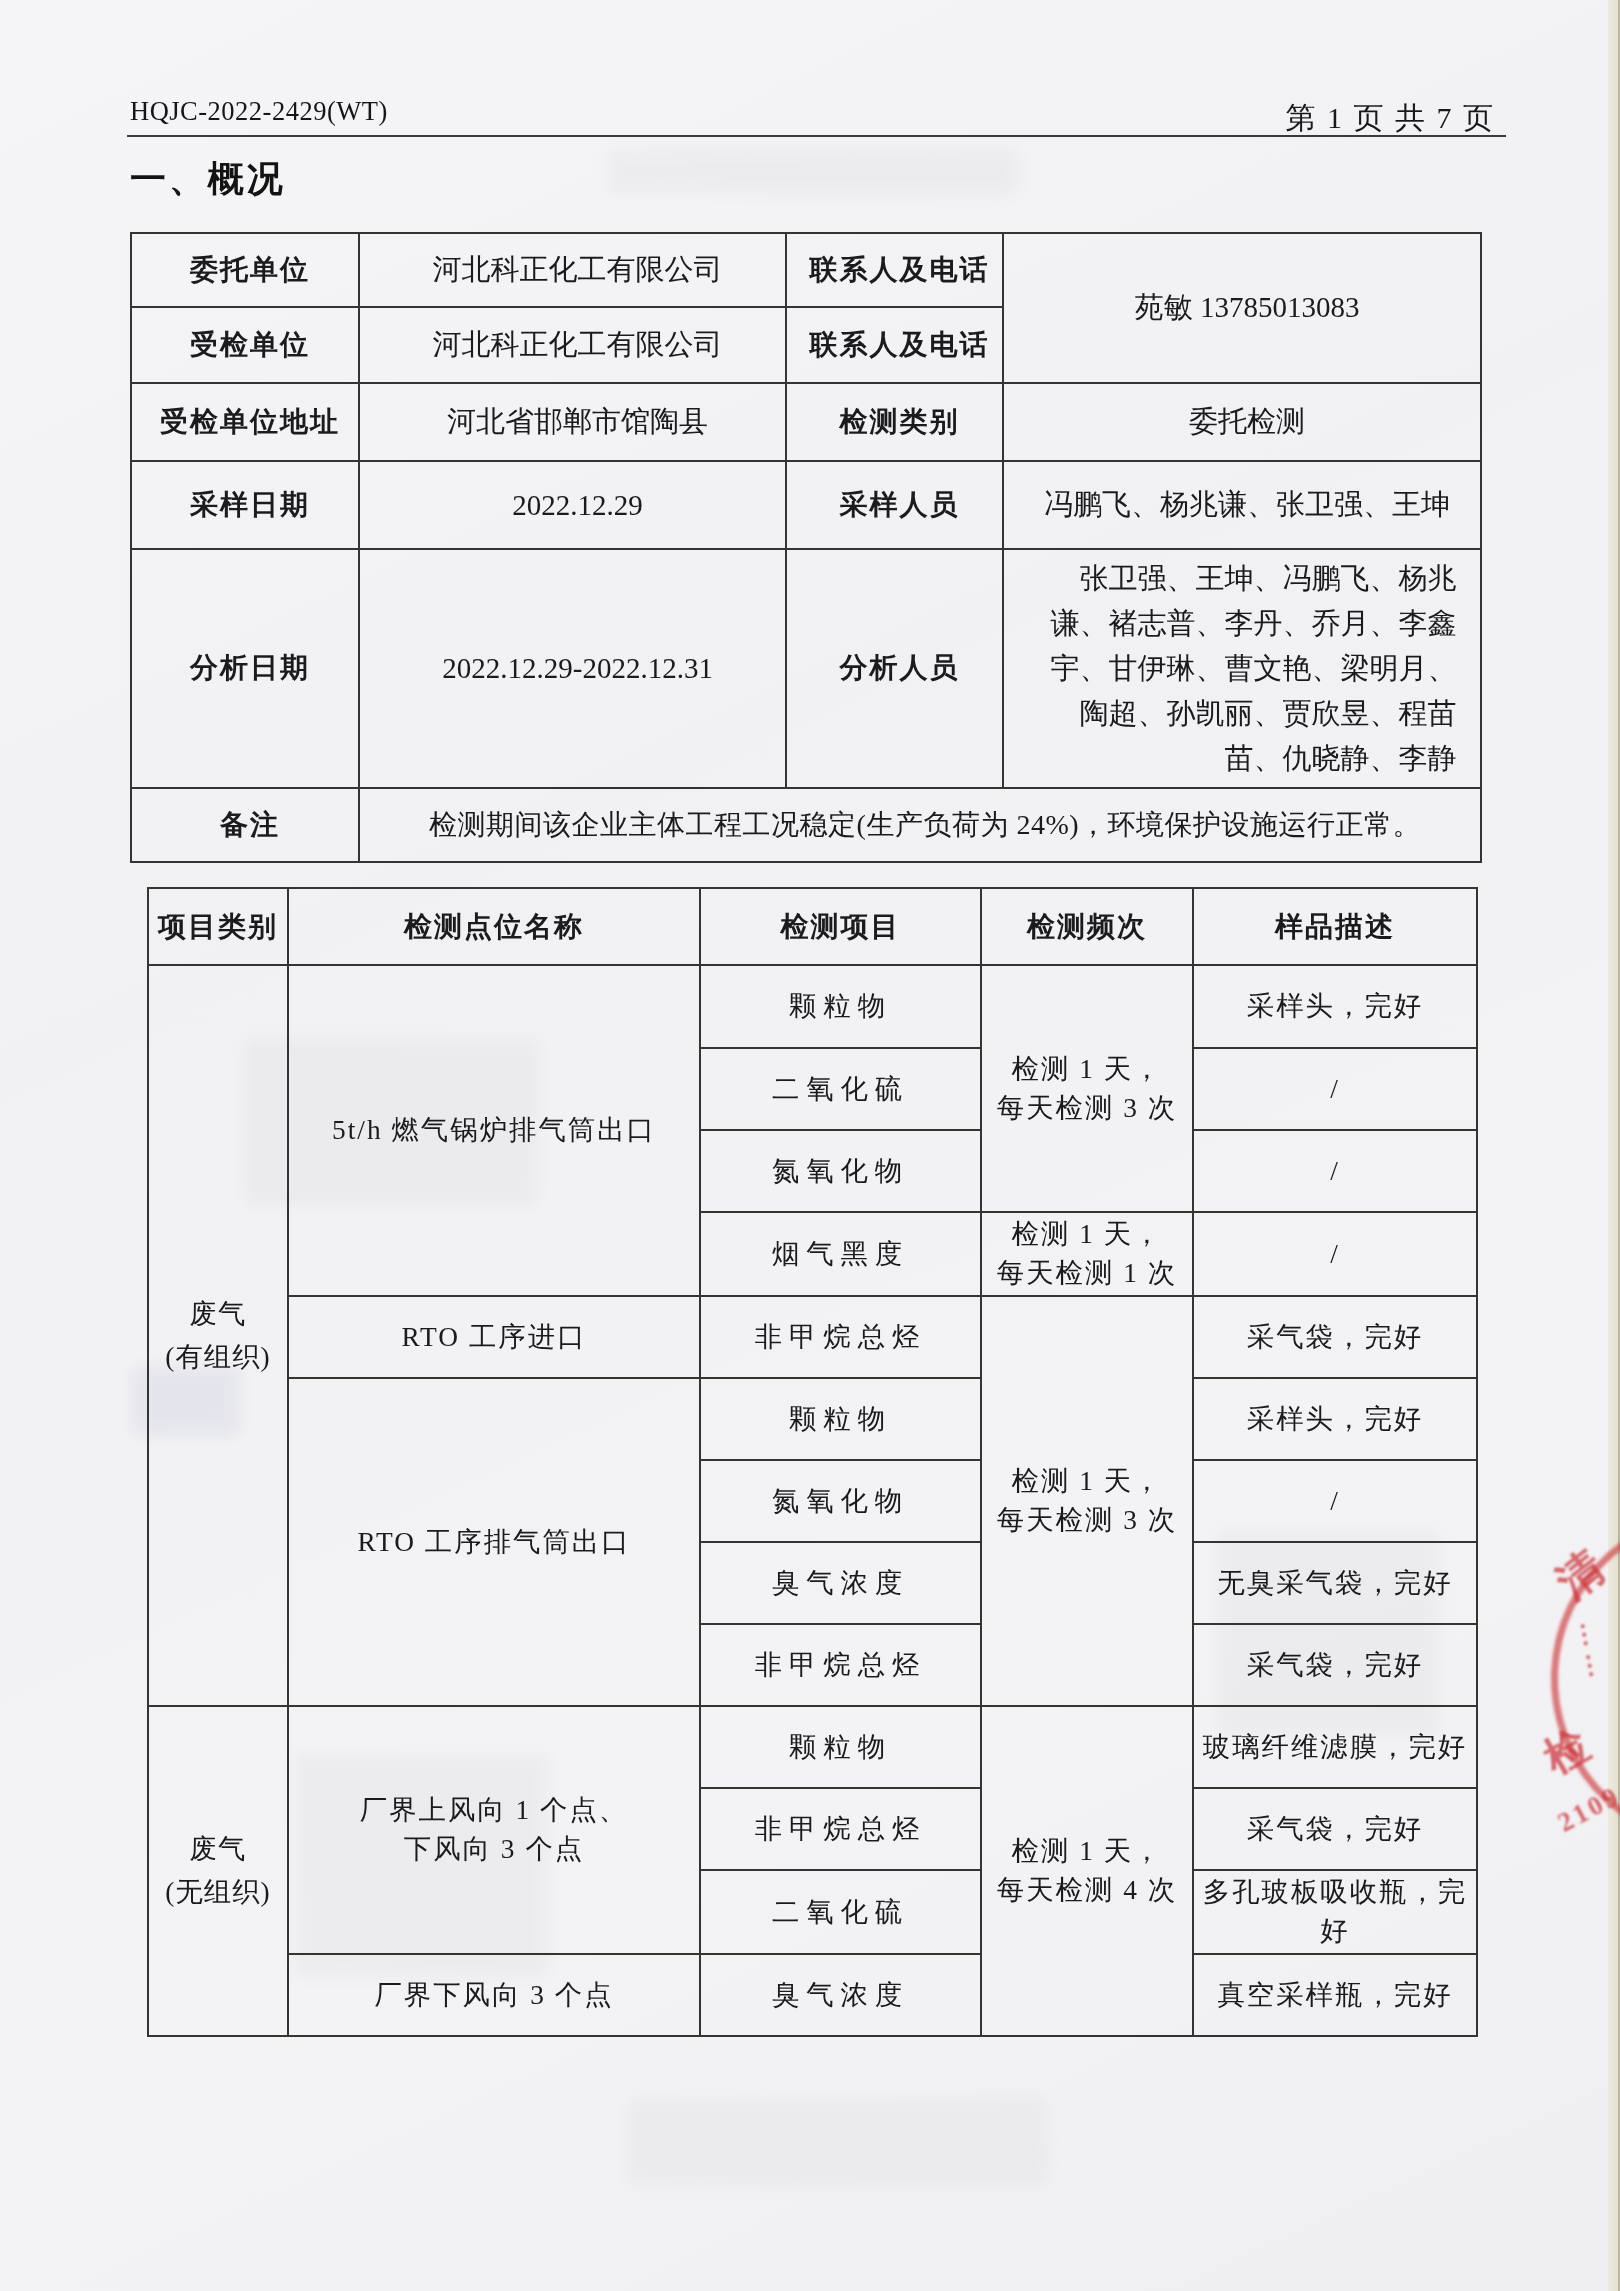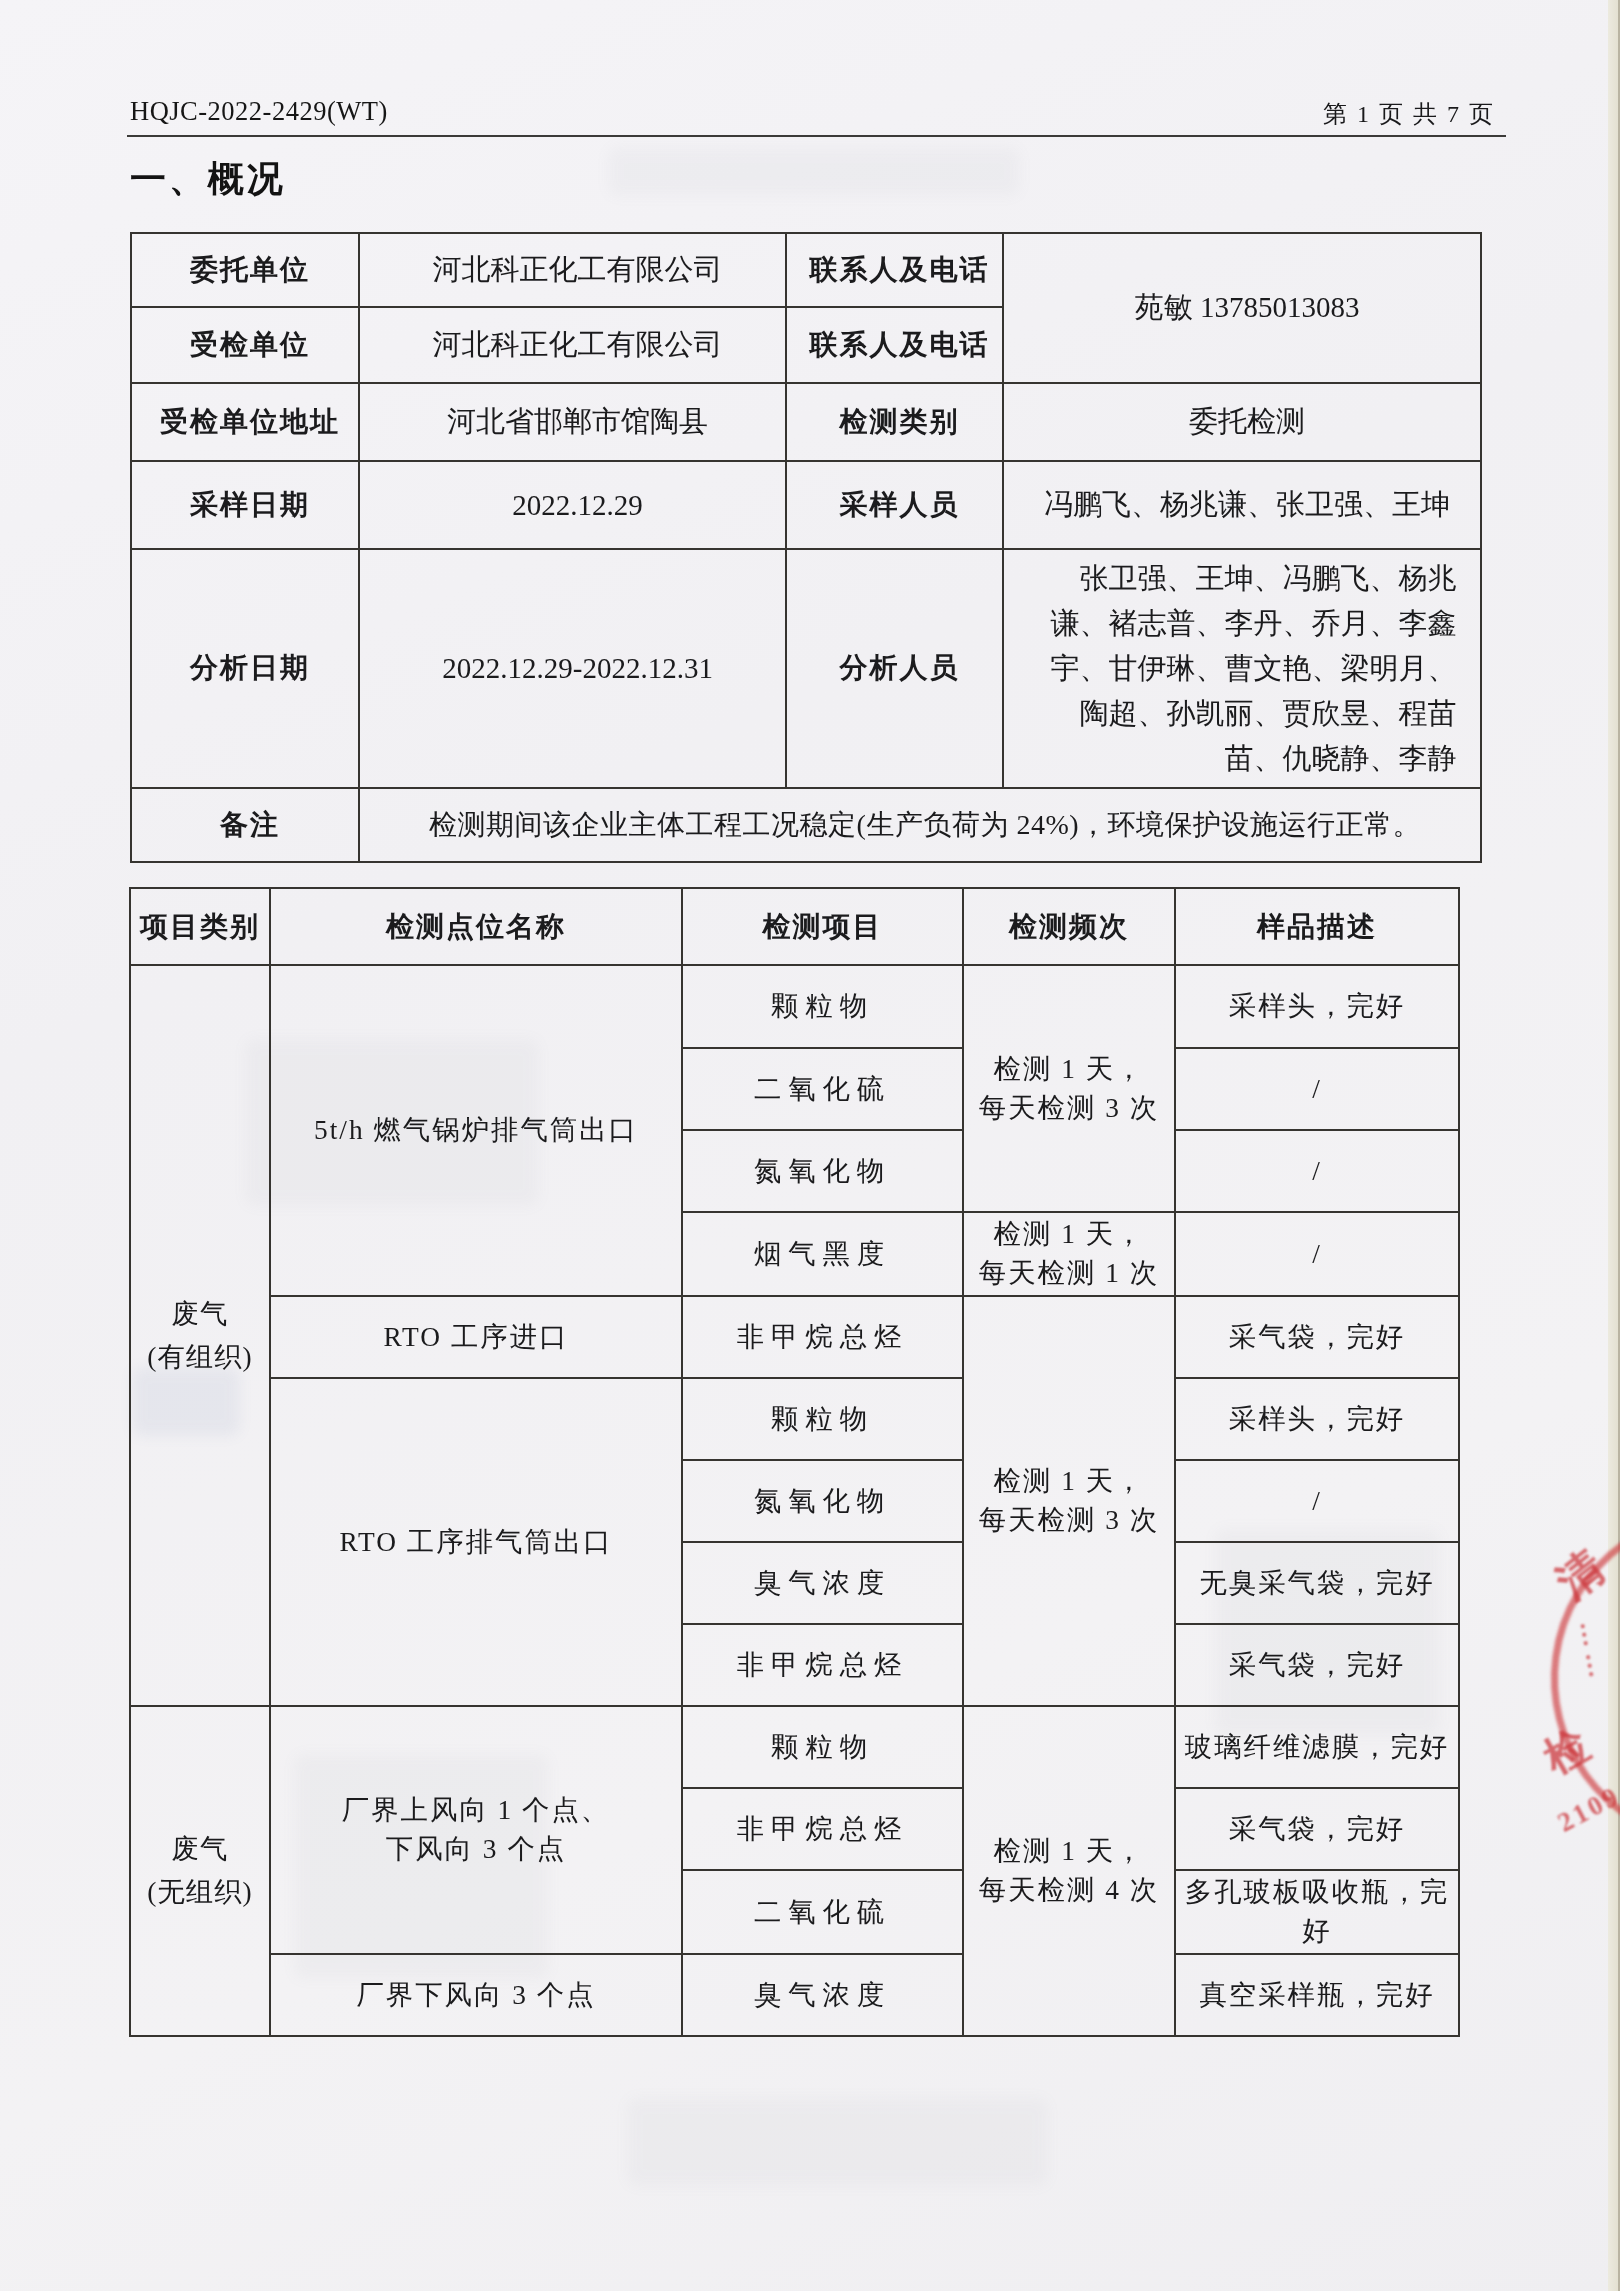--- a/index.html
+++ b/index.html
@@ -11,39 +11,39 @@
     overflow:hidden;
     font-family:"Liberation Serif","DejaVu Serif",serif;
     color:#1b1b1d;
   }
   .edge-strip{position:absolute;right:0;top:0;width:11.8px;height:100%;
     background:linear-gradient(to right,#eceadf,#e2dfcf);}
   .edge-line{position:absolute;right:0;top:0;width:2px;height:100%;background:#b9b4a2;}
 
   .doc-number{position:absolute;left:130px;top:96px;font-size:26.5px;letter-spacing:0.5px;color:#161616;}
   .page-indicator{position:absolute;left:1240px;top:98px;width:255px;text-align:right;
-    font-size:24px;letter-spacing:2px;color:#19191b;}
+    font-size:30px;letter-spacing:2px;color:#19191b;}
   .header-rule{position:absolute;left:127px;top:135px;width:1379px;height:2px;background:#3b3a38;}
 
   .section-title{position:absolute;left:130px;font-size:36px;font-weight:bold;
     letter-spacing:2.9px;color:#131313;}
   .t1-title{top:155px;}
   .t2-title{top:823px;}
 
   table{border-collapse:collapse;table-layout:fixed;position:absolute;}
   td,th{border:2px solid #363430;text-align:center;vertical-align:middle;
     padding:2px 5.9px;white-space:pre-line;overflow:hidden;}
 
   .t1{left:130px;top:232px;width:1351px;}
   .t1 .lbl{font-weight:bold;font-size:28px;letter-spacing:2px;}
   .t1 td{font-size:29px;padding-left:16px;}
   .t1 .staff-multiline{line-height:45px;padding:5.9px 23.5px;text-align:right;}
   .t1 .remark-cell{font-size:28px;letter-spacing:0.5px;}
 
-  .t2{left:129px;top:887px;width:1329px;border-radius:7px;}
+  .t2{left:147px;top:887px;width:1329px;border-radius:7px;}
   .t2 th{font-weight:bold;font-size:28px;letter-spacing:2px;}
   .t2 td{font-size:27.4px;letter-spacing:2px;line-height:39px;}
   .t2 .item-cell{letter-spacing:6.9px;}
   .t2 .cat-cell{letter-spacing:1px;line-height:43px;}
 
   
   .ghost{position:absolute;background:#8b8d9b;opacity:.055;filter:blur(6.9px);
     border-radius:9.8px;pointer-events:none;}
 
   

